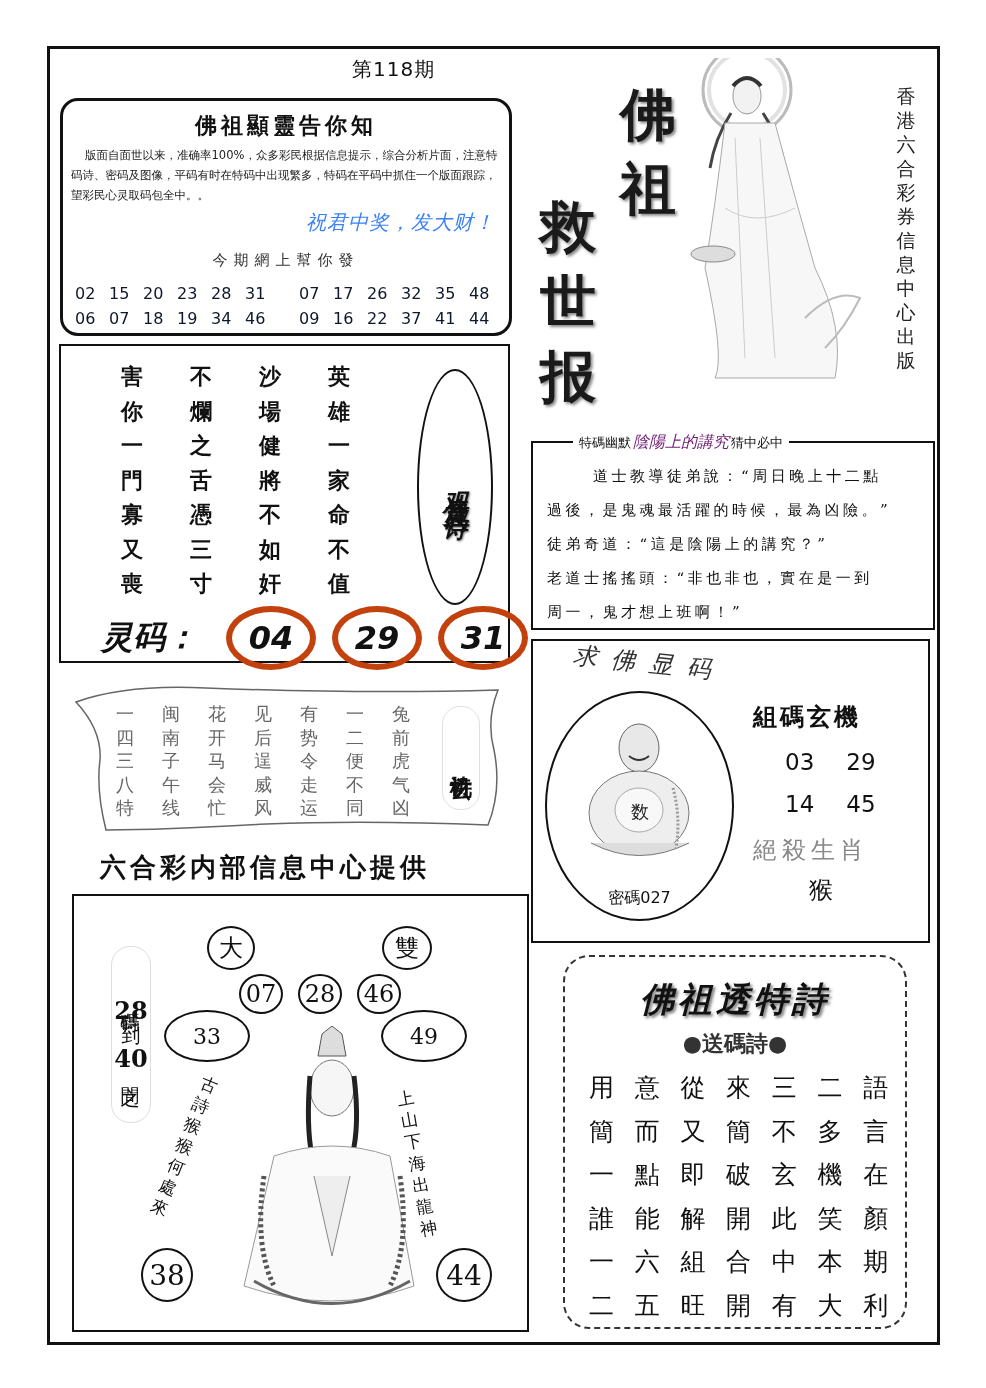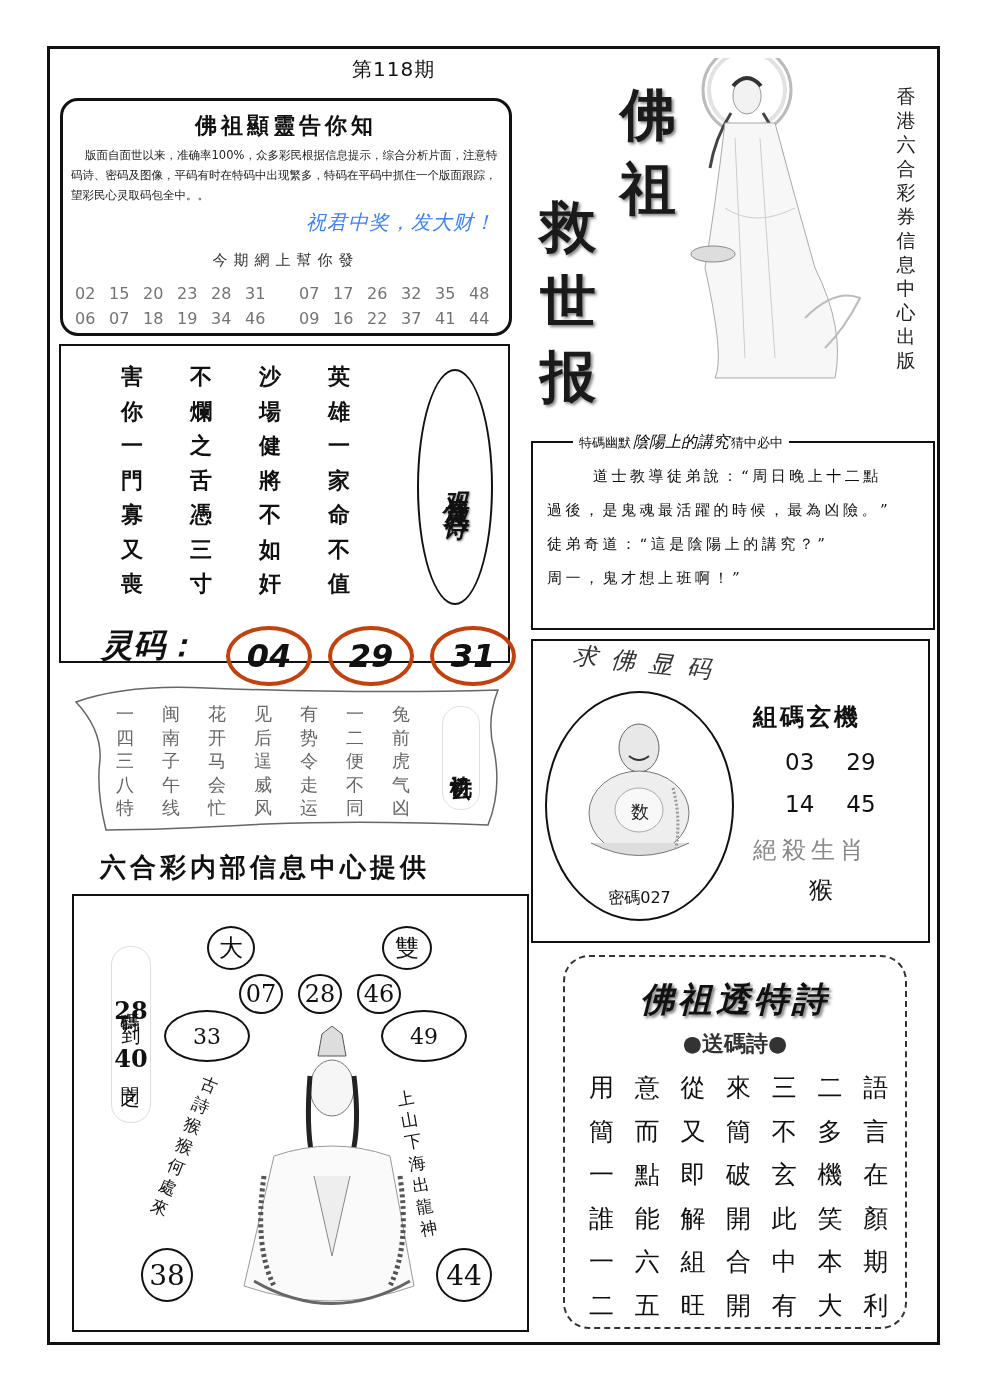--- a/index.html
+++ b/index.html
@@ -8,45 +8,45 @@
   .abs { position:absolute; }
   .outer { left:47px; top:46px; width:887px; height:1293px; border:3px solid #111; }
   .issue { left:352px; top:56px; font-size:20px; font-weight:normal; letter-spacing:1px; font-family:"DejaVu Sans", sans-serif; }
 
   
   .box1 { left:60px; top:98px; width:446px; height:232px; border:3px solid #111; border-radius:18px; }
   .box1 .title { position:absolute; left:0; right:0; top:10px; text-align:center; font-size:22px; font-weight:bold; letter-spacing:4px; font-family:"DejaVu Serif", serif; }
   .box1 .desc { position:absolute; left:8px; right:8px; top:44px; font-size:11.5px; line-height:20px; text-indent:14px; color:#222; }
   .box1 .wish { position:absolute; right:14px; top:108px; font-size:20px; font-style:italic; letter-spacing:1px; color:#3b82f6; }
   .box1 .sub { position:absolute; left:0; right:0; top:150px; text-align:center; font-size:15px; letter-spacing:6px; color:#333; font-family:"DejaVu Serif", serif; }
-  .box1 .nums { position:absolute; left:12px; top:180px; font-size:16px; line-height:25px; color:#737373; }
+  .box1 .nums { position:absolute; left:12px; top:180px; font-size:16px; line-height:25px; color:#0f172a; }
   .box1 .nums .row { display:flex; }
   .box1 .nums .grp { display:flex; gap:9px; width:224px; }
   .box1 .nums span { width:25px; display:inline-block; }
 
   
   .bigtitle { font-size:56px; font-weight:bold; font-family:"DejaVu Serif", serif; color:#1a1a1a; text-shadow:2px 2px 3px #888; }
   .vert { left:893px; top:84px; width:26px; font-size:19px; line-height:24px; text-align:center; color:#222; }
 
   
   .statue { left:685px; top:58px; width:190px; height:330px; }
 
   
   .box2 { left:59px; top:344px; width:447px; height:315px; border:2.5px solid #111; }
   .poem-grid { position:absolute; left:58px; top:16px; display:grid; grid-template-columns:repeat(4, 69px); grid-auto-rows:34.5px; font-size:22px; font-family:"DejaVu Serif", serif; font-weight:bold; }
   .poem-grid div { text-align:left; padding-left:2px; }
   .oval-title { position:absolute; left:356px; top:23px; width:72px; height:232px; border:2px solid #111; border-radius:50%; display:flex; flex-direction:column; align-items:center; justify-content:center; font-size:24px; font-weight:bold; line-height:34px; font-style:italic; text-shadow:1px 1px 2px #888; }
   .lingma { position:absolute; left:40px; top:260px; font-size:32px; font-style:italic; font-weight:bold; display:flex; align-items:center; }
   .lingma .lbl { width:125px; }
-  .lingma .code { width:78px; height:52px; border-radius:50%; border:4px solid #c2410c; display:flex; align-items:center; justify-content:center; margin-right:8px;margin-top:20px; }
+  .lingma .code { width:78px; height:52px; border-radius:50%; border:6px solid #c2410c; display:flex; align-items:center; justify-content:center; margin-right:8px; }
 
   
   .joke { left:531px; top:441px; width:400px; height:185px; border:2px solid #111; }
   .joke-title { position:absolute; left:40px; top:-11px; background:#fff; padding:0 6px; font-size:13px; display:flex; gap:2px; align-items:center; }
-  .joke-title .mid { font-size:16px; color:#000000; font-style:italic; }
+  .joke-title .mid { font-size:16px; color:#701a75; font-style:italic; }
   .joke-body { position:absolute; left:14px; right:12px; top:16px; font-size:15px; line-height:34px; letter-spacing:3.5px; font-family:"DejaVu Serif", serif; }
   .joke-body p { margin:0; }
   .joke-body .ind { text-indent:46px; }
 
   
   .buddha { left:531px; top:639px; width:395px; height:300px; border:2.5px solid #111; }
   .arch { position:absolute; left:40px; top:6px; font-size:24px; font-style:italic; color:#333; letter-spacing:14px; transform:rotate(6deg); }
   .b-oval { position:absolute; left:12px; top:50px; width:185px; height:226px; border:2px solid #111; border-radius:50%; overflow:hidden; }
   .b-figure { position:absolute; left:34px; top:25px; width:120px; height:150px; }
   .b-secret { position:absolute; left:0; right:0; bottom:10px; text-align:center; font-size:16px; }
@@ -193,20 +193,21 @@
 <div class="abs joke">
   <div class="joke-title">
     <span>特碼幽默</span>
     <span class="mid">陰陽上的講究</span>
     <span>猜中必中</span>
   </div>
   <div class="joke-body">
     <p class="ind">道士教導徒弟說：“周日晚上十二點</p>
     <p>過後，是鬼魂最活躍的時候，最為凶險。”</p>
     <p>徒弟奇道：“這是陰陽上的講究？”</p>
+    <p>老道士搖搖頭：“非也非也，實在是一到</p>
     <p>周一，鬼才想上班啊！”</p>
   </div>
 </div>
 
 <div class="abs buddha">
   <div class="arch">求佛显码</div>
   <div class="b-oval">
     <svg class="b-figure" viewBox="0 0 120 150">
       <ellipse cx="58" cy="30" rx="20" ry="24" fill="#e8e8e8" stroke="#666"></ellipse>
       <path d="M48 38 Q58 46 68 38" stroke="#333" stroke-width="2" fill="none"></path>

